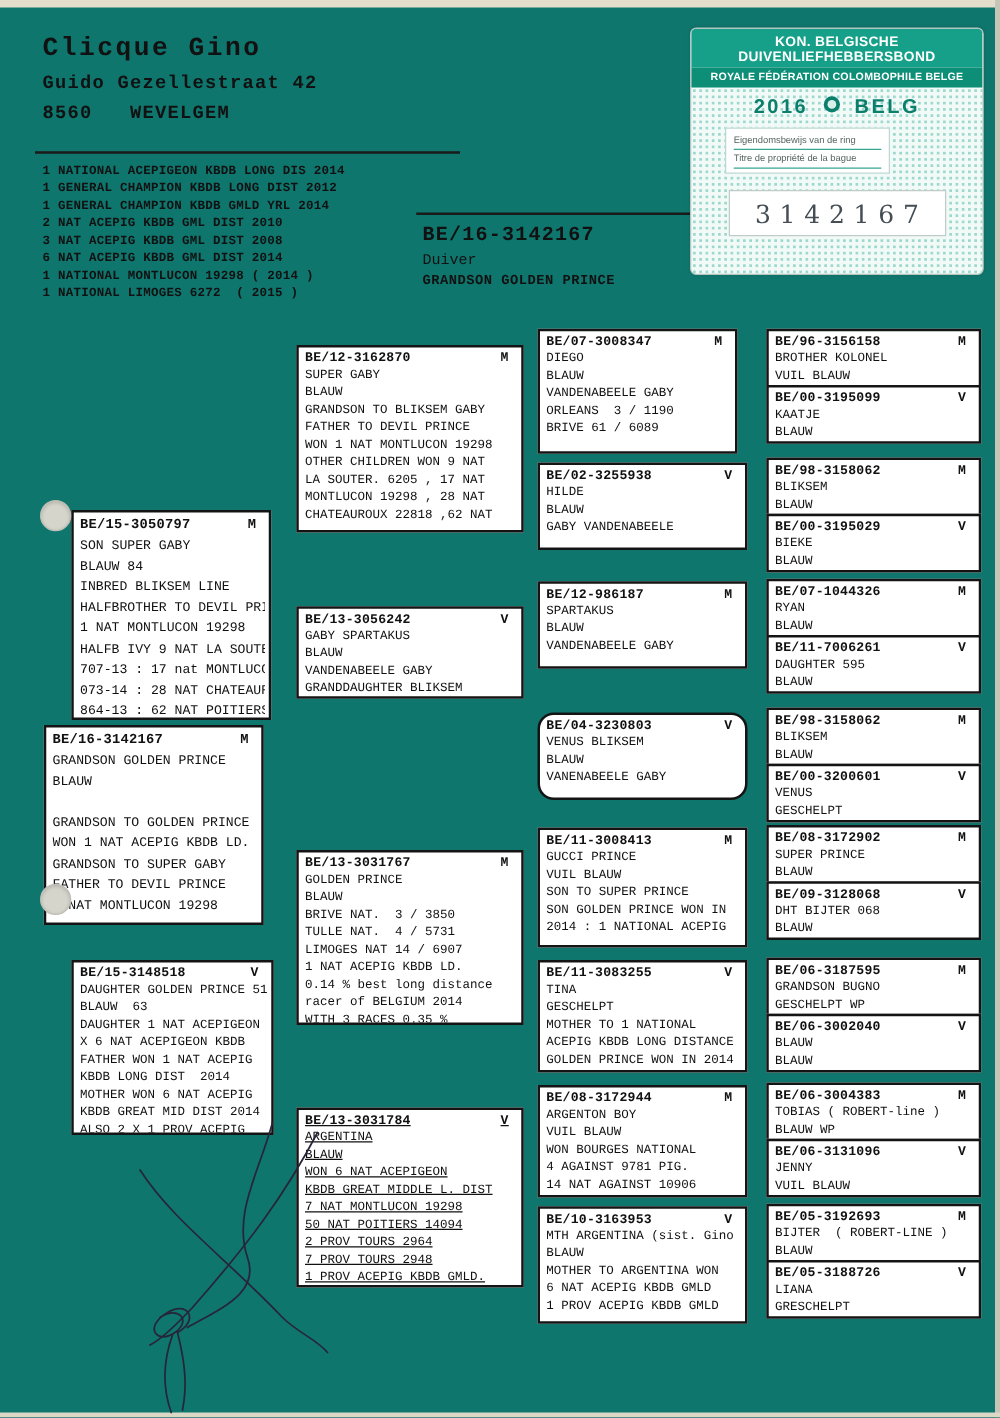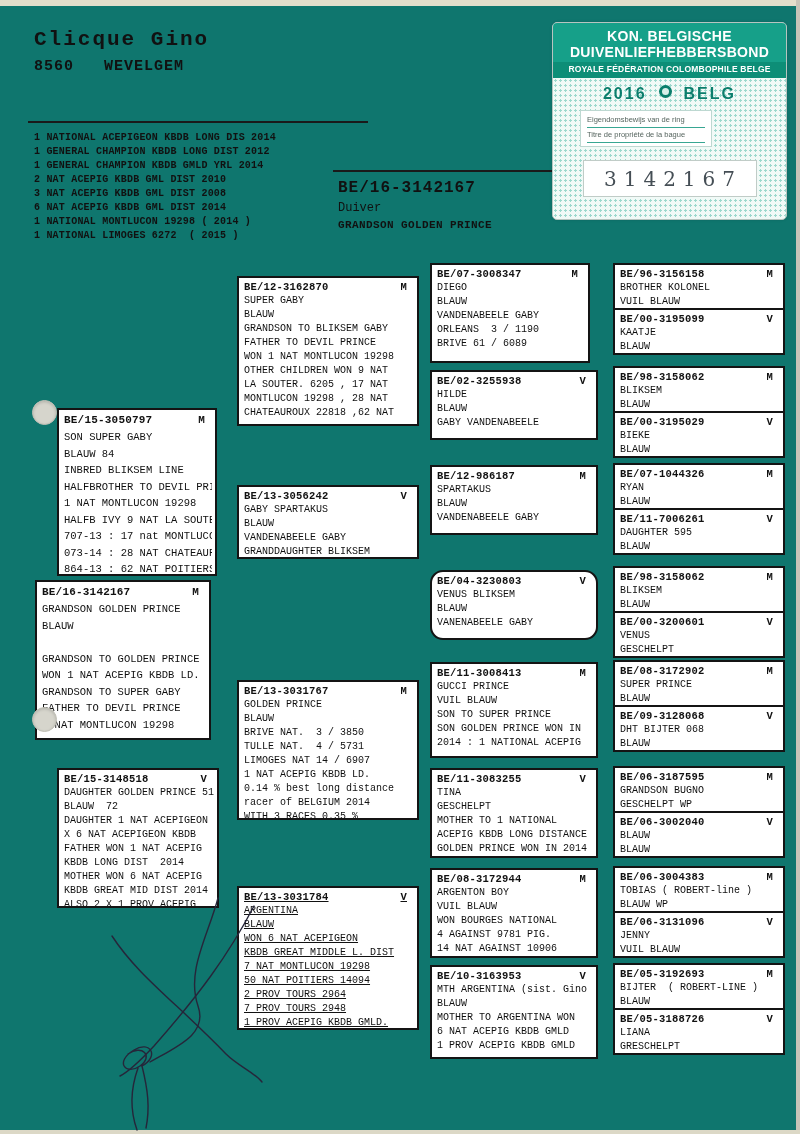--- a/index.html
+++ b/index.html
@@ -21,21 +21,21 @@
 
   .subject-id{position:absolute;left:338px;top:179px;}
   .subject-id .ring{font-size:16px;font-weight:700;letter-spacing:1px;}
   .subject-id .sexlbl{font-size:12px;margin-top:4px;}
   .subject-id .bname{font-size:11px;font-weight:700;margin-top:4px;letter-spacing:0.4px;}
 
   
   .badge{position:absolute;left:552px;top:22px;width:233px;height:196px;border:1px solid #b7c5c0;
          border-radius:5px;background:#f1faf7;overflow:hidden;box-shadow:0 0 3px rgba(0,0,0,0.12);}
   .band1,.band2{color:#fff;text-align:center;font-family:"Liberation Sans",sans-serif;font-weight:700;}
-  .band1{background:#16a089;font-size:14px;letter-spacing:0.3px;padding:5px 2px 2px;}
+  .band1{background:#16a089;font-size:11px;letter-spacing:0.3px;padding:5px 2px 2px;}
   .band2{background:#0d8e77;font-size:8.5px;letter-spacing:0.2px;padding:2px 2px 4px;}
   .dots{position:relative;height:156px;background-image:radial-gradient(#9cd8cd 1px,transparent 1.2px);
         background-size:5px 5px;padding-top:7px;box-sizing:border-box;}
   .yearrow{display:flex;align-items:flex-start;justify-content:center;gap:12px;color:#0b7e6c;font-weight:700;
            font-size:16px;letter-spacing:2px;font-family:"Liberation Sans",sans-serif;}
   .emblem{width:13px;height:13px;background:#0b7e6c;border-radius:50%;display:inline-block;position:relative;}
   .emblem:after{content:"";position:absolute;left:3px;top:3px;width:7px;height:7px;border-radius:50%;background:#d9efe9;}
   .ownbox{margin:7px 0 0 27px;width:132px;background:#fff;border:1px solid #bdd8d1;padding:2px 6px 3px;
           font-family:"Liberation Sans",sans-serif;font-size:7.5px;color:#56655f;box-sizing:border-box;}
   .ownbox .ol{border-bottom:1px solid #37a692;padding:2px 0 3px;}
@@ -62,20 +62,21 @@
 </head>
 <body>
 
 <div class="page">
   <div class="edge-top"></div>
   <div class="edge-right"></div>
   <div class="edge-bottom"></div>
 
   <div class="owner">
     <div class="name">Clicque Gino</div>
+    <div class="addr">Guido Gezellestraat 42</div>
     <div class="addr">8560   WEVELGEM</div>
   </div>
 
   <div class="rule" style="left:28px;top:121px;width:340px;"></div>
 
   <ul class="ach"><li>1 NATIONAL ACEPIGEON KBDB LONG DIS 2014</li><li>1 GENERAL CHAMPION KBDB LONG DIST 2012</li><li>1 GENERAL CHAMPION KBDB GMLD YRL 2014</li><li>2 NAT ACEPIG KBDB GML DIST 2010</li><li>3 NAT ACEPIG KBDB GML DIST 2008</li><li>6 NAT ACEPIG KBDB GML DIST 2014</li><li>1 NATIONAL MONTLUCON 19298 ( 2014 )</li><li>1 NATIONAL LIMOGES 6272  ( 2015 )</li></ul>
 
   <div class="rule" style="left:333px;top:170px;width:244px;"></div>
 
   <div class="subject-id">
@@ -132,21 +133,21 @@
         <div class="pl">707-13 : 17 nat MONTLUCO</div>
         <div class="pl">073-14 : 28 NAT CHATEAUR.</div>
         <div class="pl">864-13 : 62 NAT POITIERS</div>
       </div>
       <div class="pbox" style="left: 57px; top: 768px; width: 162px; height: 140px;">
         <div class="ph">
           <span>BE/15-3148518</span>
           <span class="sx">V</span>
         </div>
         <div class="pl">DAUGHTER GOLDEN PRINCE 51</div>
-        <div class="pl">BLAUW  72</div>
+        <div class="pl">BLAUW  63</div>
         <div class="pl">DAUGHTER 1 NAT ACEPIGEON</div>
         <div class="pl">X 6 NAT ACEPIGEON KBDB</div>
         <div class="pl">FATHER WON 1 NAT ACEPIG</div>
         <div class="pl">KBDB LONG DIST  2014</div>
         <div class="pl">MOTHER WON 6 NAT ACEPIG</div>
         <div class="pl">KBDB GREAT MID DIST 2014</div>
         <div class="pl">ALSO 2 X 1 PROV ACEPIG</div>
       </div>
       <div class="pbox" style="left: 237px; top: 276px; width: 182px; height: 150px;">
         <div class="ph">

